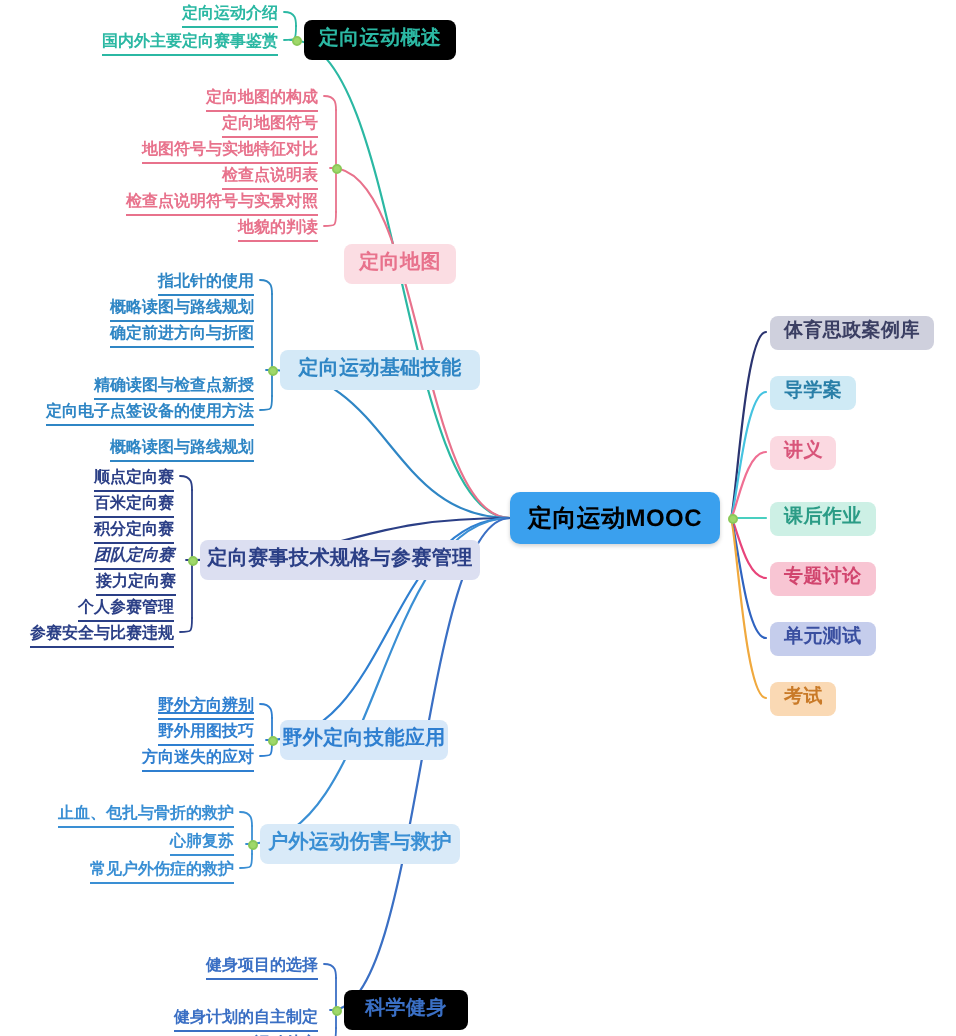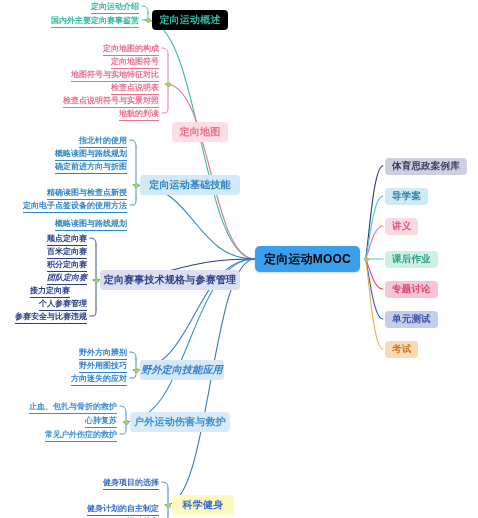--- a/index.html
+++ b/index.html
@@ -117,34 +117,34 @@
       <div class="leaf" style="color: rgb(47, 134, 197); right: 351px; top: 161px;">确定前进方向与折图</div>
       <div class="leaf" style="color: rgb(47, 134, 197); right: 351px; top: 174px; margin-top: 44px;">概略读图与路线规划</div>
       <div class="leaf" style="color: rgb(47, 134, 197); right: 351px; top: 187px;">精确读图与检查点新授</div>
       <div class="leaf" style="color: rgb(47, 134, 197); right: 351px; top: 200px;">定向电子点签设备的使用方法</div>
       <div class="node branch" style="left: 100px; top: 270px; width: 140px; background: rgb(220, 223, 241); color: rgb(43, 63, 134);">定向赛事技术规格与参赛管理</div>
       <div class="dot" style="left: 94px; top: 278px;"></div>
       <div class="leaf" style="color: rgb(43, 63, 134); right: 391px; top: 233px;">顺点定向赛</div>
       <div class="leaf" style="color: rgb(43, 63, 134); right: 391px; top: 246px;">百米定向赛</div>
       <div class="leaf" style="color: rgb(43, 63, 134); right: 391px; top: 259px;">积分定向赛</div>
       <div class="leaf" style="color: rgb(43, 63, 134); right: 391px; top: 272px; font-style: italic;">团队定向赛</div>
-      <div class="leaf" style="color: rgb(43, 63, 134); right: 408px; top: 285px; margin-left: 13px;">接力定向赛</div>
+      <div class="leaf" style="color: rgb(43, 63, 134); right: 390px; top: 285px; margin-left: 13px;">接力定向赛</div>
       <div class="leaf" style="color: rgb(43, 63, 134); right: 391px; top: 298px;">个人参赛管理</div>
       <div class="leaf" style="color: rgb(43, 63, 134); right: 391px; top: 311px;">参赛安全与比赛违规</div>
-      <div class="node branch" style="left: 140px; top: 360px; width: 84px; background: rgb(215, 232, 249); color: rgb(47, 127, 208); font-style: italic;">野外定向技能应用</div>
+      <div class="node branch" style="left: 140px; top: 360px; width: 84px; background: rgb(215, 232, 249); color: rgb(47, 127, 208);">野外定向技能应用</div>
       <div class="dot" style="left: 134px; top: 368px;"></div>
-      <div class="leaf" style="color: rgb(47, 127, 208); right: 351px; top: 347px;">野外方向辨别</div>
+      <div class="leaf" style="color: rgb(47, 127, 208); right: 351px; top: 347px; text-decoration: underline;">野外方向辨别</div>
       <div class="leaf" style="color: rgb(47, 127, 208); right: 351px; top: 360px;">野外用图技巧</div>
       <div class="leaf" style="color: rgb(47, 127, 208); right: 351px; top: 373px;">方向迷失的应对</div>
       <div class="node branch" style="left: 130px; top: 412px; width: 100px; background: rgb(217, 234, 248); color: rgb(58, 143, 212);">户外运动伤害与救护</div>
       <div class="dot" style="left: 124px; top: 420px;"></div>
       <div class="leaf" style="color: rgb(58, 143, 212); right: 361px; top: 401px;">止血、包扎与骨折的救护</div>
       <div class="leaf" style="color: rgb(58, 143, 212); right: 361px; top: 415px;">心肺复苏</div>
       <div class="leaf" style="color: rgb(58, 143, 212); right: 361px; top: 429px; text-align: center;">常见户外伤症的救护</div>
-      <div class="node branch" style="left: 172px; top: 495px; width: 62px; background: #fef9c3; color: rgb(58, 111, 196);">科学健身</div>
+      <div class="node branch" style="left: 172px; top: 495px; width: 62px; background: #000000; color: rgb(58, 111, 196);">科学健身</div>
       <div class="dot" style="left: 166px; top: 503px;"></div>
       <div class="leaf" style="color: rgb(58, 111, 196); right: 319px; top: 477px;">健身项目的选择</div>
       <div class="leaf" style="color: rgb(58, 111, 196); right: 319px; top: 520px;">健身方法</div>
       <div class="leaf" style="color: rgb(58, 111, 196); right: 319px; top: 503px;">健身计划的自主制定</div>
       <div class="leaf" style="color: rgb(58, 111, 196); right: 319px; top: 516px;">运动处方</div>
       <div class="node rightleaf" style="left: 385px; top: 157.5px; background: rgb(207, 208, 221); color: rgb(59, 63, 99);">体育思政案例库</div>
       <div class="node rightleaf" style="left: 385px; top: 187.5px; background: rgb(207, 234, 245); color: rgb(42, 127, 168);">导学案</div>
       <div class="node rightleaf" style="left: 385px; top: 217.5px; background: rgb(251, 217, 225); color: rgb(216, 85, 122);">讲义</div>
       <div class="node rightleaf" style="left: 385px; top: 250.5px; background: rgb(205, 240, 229); color: rgb(43, 156, 134);">课后作业</div>
       <div class="node rightleaf" style="left: 385px; top: 280.5px; background: rgb(248, 197, 211); color: rgb(209, 69, 110);">专题讨论</div>

